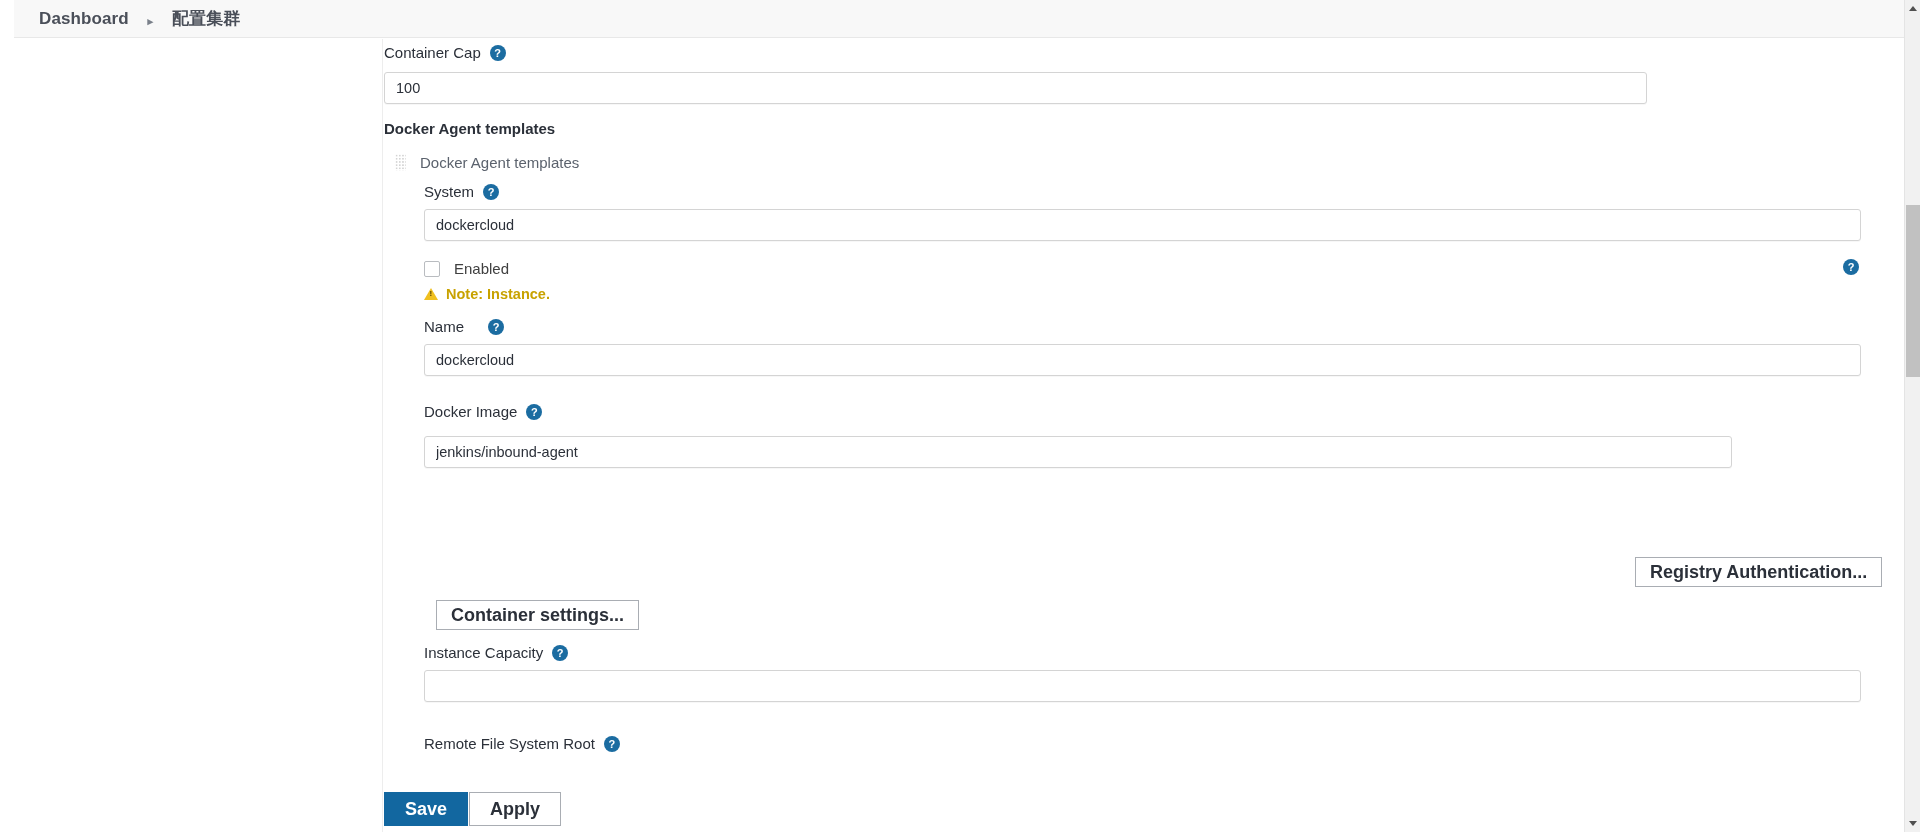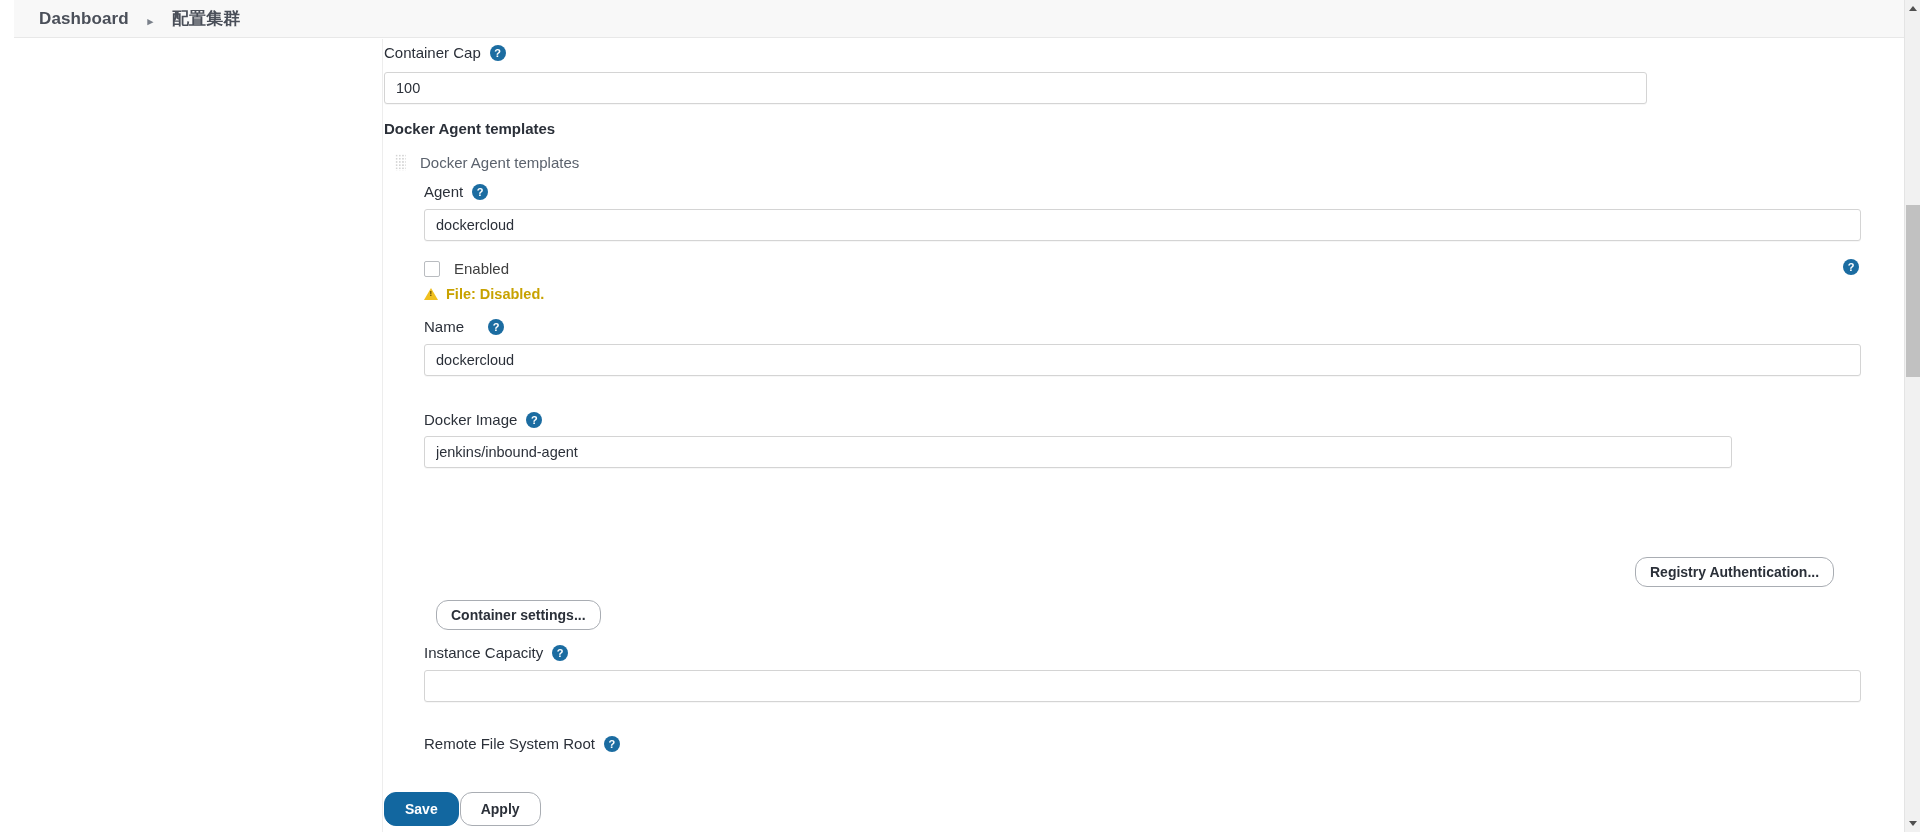--- a/index.html
+++ b/index.html
@@ -213,29 +213,29 @@
   .note-text {
     font-size: 14.5px;
     font-weight: bold;
     color: #c8a200;
     white-space: nowrap;
   }
 
   #lbl-name  { left: 40px; top: 171px; gap: 24px; }
   #in-name   { left: 40px; top: 197px; width: 1437px; }
 
-  #lbl-image { left: 40px; top: 264px; }
+  #lbl-image { left: 40px; top: 256px; }
   #in-image  { left: 40px; top: 289px; width: 1308px; }
 
   .btn {
     box-sizing: border-box;
     font-family: "Liberation Sans", sans-serif;
-    font-size: 14px;
-    font-weight: bold;
-    border-radius: 12px;
+    font-size: 18px;
+    font-weight: bold;
+    border-radius: 0;
     cursor: pointer;
     white-space: nowrap;
     display: inline-flex;
     align-items: center;
     justify-content: center;
   }
   .btn-secondary {
     background: #ffffff;
     border: 1px solid #a9adb3;
     color: #2b3039;
@@ -351,34 +351,34 @@
     <div class="section-heading abs" id="hdr-docker-templates">Docker Agent templates</div>
 
     <div class="template-box">
 
       <div class="drag-row">
         <span class="drag-handle"></span>
         <span class="drag-title">Docker Agent templates</span>
       </div>
 
       <div class="field-label abs" id="lbl-labels">
-        <span>Agent</span>
+        <span>System</span>
         <span class="help-icon">?</span>
       </div>
       <input class="text-input abs" id="in-labels" type="text" value="dockercloud" style="">
 
       <div class="checkbox-row">
         <span class="checkbox"></span>
         <span class="checkbox-label">Enabled</span>
       </div>
       <span class="help-icon abs" id="help-enabled-right">?</span>
 
       <div class="note-row">
         <span class="warn-tri"></span>
-        <span class="note-text">File: Disabled.</span>
+        <span class="note-text">Note: Instance.</span>
       </div>
 
       <div class="field-label abs" id="lbl-name">
         <span>Name</span>
         <span class="help-icon">?</span>
       </div>
       <input class="text-input abs" id="in-name" type="text" value="dockercloud" style="">
 
       <div class="field-label abs" id="lbl-image">
         <span>Docker Image</span>

